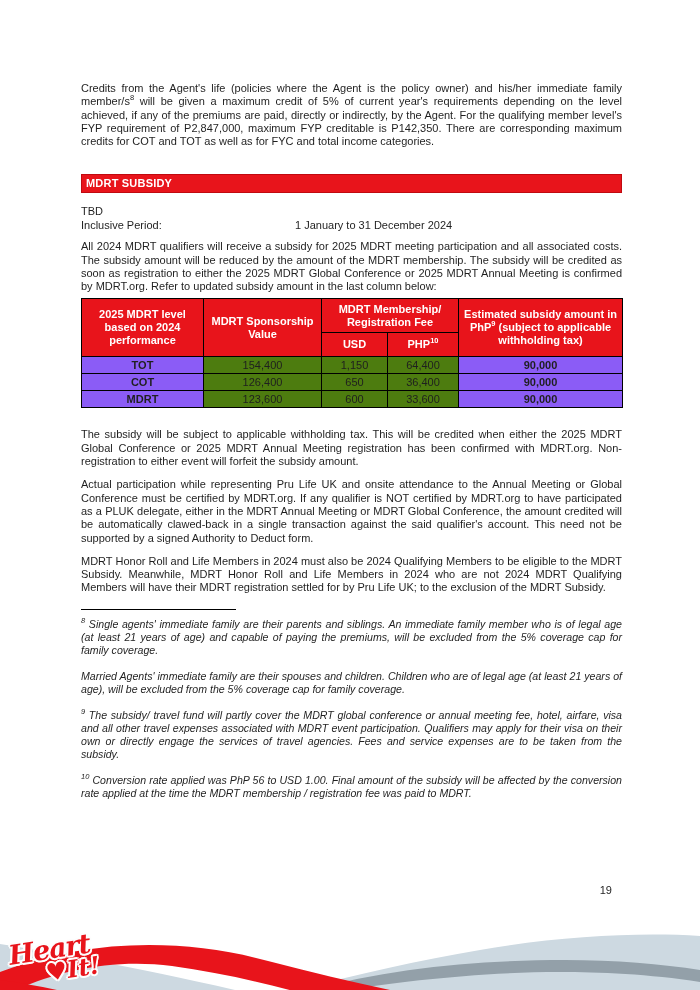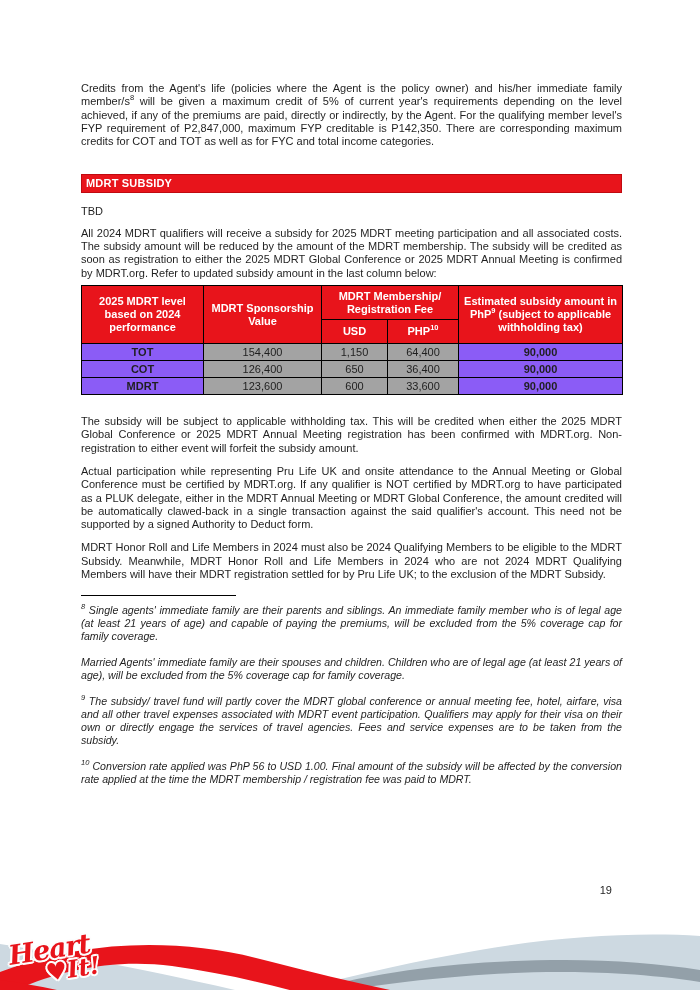--- a/index.html
+++ b/index.html
@@ -59,21 +59,21 @@
   }
   .subsidy-table .col-level   { width:122px; }
   .subsidy-table .col-sponsor { width:118px; }
   .subsidy-table .col-usd     { width:66px; }
   .subsidy-table .col-php     { width:71px; }
   .subsidy-table .col-subsidy { width:164px; }
   .subsidy-table tr.hdr-top th { height:34px; }
   .subsidy-table tr.hdr-sub th { height:24px; }
   .subsidy-table tbody tr { height:17px; }
   .subsidy-table td.gray  { background:#8b5cf6; font-weight:bold; }
-  .subsidy-table td.white { background:#a3a3a3; }
+  .subsidy-table td.white { background:#4d7c0f; }
 
   .para-a { margin-top:20px !important; }
   .para-n { margin-top:10px !important; }
 
   .footnote-sep {
     margin-top:14px;
     width:155px;
     border-top:1.4px solid #000000;
   }
   p.footnote {
@@ -131,20 +131,22 @@
 
   <p class="body-text"><span>Credits from the Agent's life (policies where the Agent is the policy owner) and his/her immediate family member/s</span><sup>8</sup><span> will be given a maximum credit of 5% of current year's requirements depending on the level achieved, if any of the premiums are paid, directly or indirectly, by the Agent. For the qualifying member level's FYP requirement of P2,847,000, maximum FYP creditable is P142,350.  There are corresponding maximum credits for COT and TOT as well as for FYC and total income categories.</span></p>
 
   <div class="section-banner">MDRT SUBSIDY</div>
 
   <div class="meta-block">
     <div class="meta-row">
       <span class="meta-value">TBD</span>
     </div>
     <div class="meta-row">
+      <span class="meta-label">Inclusive Period:</span>
+      <span class="meta-value">1 January to 31 December 2024</span>
     </div>
   </div>
 
   <p class="body-text intro-para">All 2024 MDRT qualifiers will receive a subsidy for 2025 MDRT meeting participation and all associated costs. The subsidy amount will be reduced by the amount of the MDRT membership. The subsidy will be credited as soon as registration to either the 2025 MDRT Global Conference or 2025 MDRT Annual Meeting is confirmed by MDRT.org. Refer to updated subsidy amount in the last column below:</p>
 
   <table class="subsidy-table">
     <colgroup>
       <col class="col-level">
         <col class="col-sponsor">
         <col class="col-usd">

